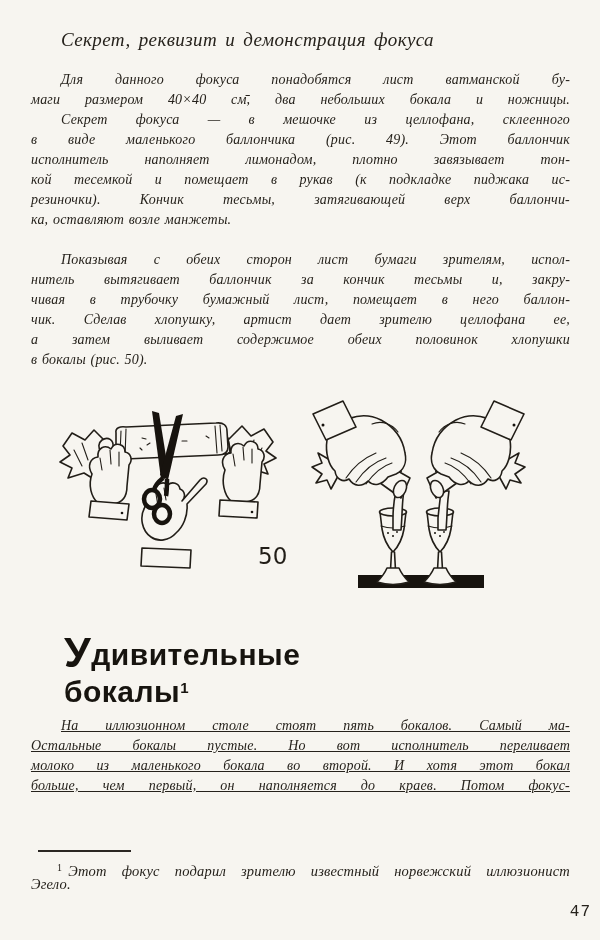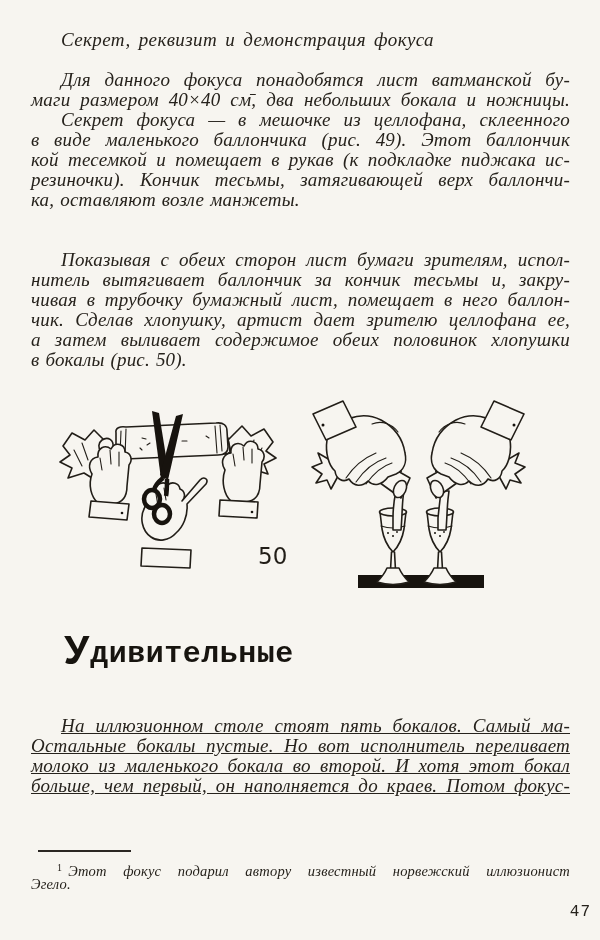--- a/index.html
+++ b/index.html
@@ -8,32 +8,32 @@
     background:#f7f5f0;
     font-family:"Liberation Serif","DejaVu Serif",serif;
     color:#26221c;
   }
   .page{position:absolute;inset:0;}
   .intro-heading{
     position:absolute;left:61px;top:29px;width:500px;
     font-style:italic;font-size:19px;line-height:22px;letter-spacing:.4px;word-spacing:3px;
   }
   .para{position:absolute;left:31px;width:539px;font-style:italic;
-    font-size:19px;letter-spacing:.2px;word-spacing:1px;}
+    font-size:14px;letter-spacing:.2px;word-spacing:1px;}
   .tline{height:20px;line-height:20px;text-align:justify;text-align-last:justify;}
   .tline.first{text-indent:30px;}
   .para:not(.justify-all) .tline.last{text-align-last:left;}
   .p1{top:70px;}
   .p2{top:110px;}
   .p3{top:250px;}
   .p4{top:716px;text-decoration:underline;}
   .figure{position:absolute;left:30px;top:398px;}
   .heading2{
     position:absolute;left:64px;top:636px;
-    font-family:Liberation Mono, monospace;
+    font-family:Liberation Sans, sans-serif;
     font-weight:bold;color:#17140f;
     font-size:30px;line-height:33px;letter-spacing:.5px;
   }
   .heading2 .cap{font-size:43px;line-height:33px;vertical-align:-2px;}
   .heading2 sup{font-size:15px;vertical-align:9px;letter-spacing:0;}
   .fn-rule{position:absolute;left:38px;top:850px;width:93px;height:2px;background:#2b2723;}
   .footnote{
     position:absolute;left:31px;top:860px;width:539px;
     font-style:italic;font-size:14.5px;letter-spacing:.2px;
   }
@@ -58,20 +58,21 @@
 
   <div class="intro-heading">Секрет, реквизит и демонстрация фокуса</div>
 
   <div class="para p1 justify-all">
       <div class="tline first">Для данного фокуса понадобятся лист ватманской бу-</div>
       <div class="tline last">маги размером 40×40 см̄, два небольших бокала и ножницы.</div>
     </div>
   <div class="para p2">
       <div class="tline first">Секрет фокуса — в мешочке из целлофана, склеенного</div>
       <div class="tline">в виде маленького баллончика (рис. 49). Этот баллончик</div>
+      <div class="tline">исполнитель наполняет лимонадом, плотно завязывает тон-</div>
       <div class="tline">кой тесемкой и помещает в рукав (к подкладке пиджака ис-</div>
       <div class="tline">резиночки). Кончик тесьмы, затягивающей верх баллончи-</div>
       <div class="tline last">ка, оставляют возле манжеты.</div>
     </div>
   <div class="para p3">
       <div class="tline first">Показывая с обеих сторон лист бумаги зрителям, испол-</div>
       <div class="tline">нитель вытягивает баллончик за кончик тесьмы и, закру-</div>
       <div class="tline">чивая в трубочку бумажный лист, помещает в него баллон-</div>
       <div class="tline">чик. Сделав хлопушку, артист дает зрителю целлофана ее,</div>
       <div class="tline">а затем выливает содержимое обеих половинок хлопушки</div>
@@ -173,29 +174,30 @@
         <path class="sh" d="M480,42 C472,21 446,12 426,22 C411,30 404,42 402,55 C400,64 403,72 411,76 L419,79 C425,87 433,89 439,83 C445,89 453,89 458,81 C464,85 471,81 472,73 C478,68 482,55 480,42 Z"></path>
         <path class="thin" d="M461,80 C453,68 443,60 431,55 M451,84 C443,72 433,64 421,60 M441,86 C433,75 425,68 415,65 M435,26 C425,22 415,26 409,34"></path>
         <path class="sh" d="M494,16 L464,3 L451,29 L481,42 Z"></path>
         <circle class="blk" cx="484" cy="27" r="1.5"></circle>
       </g>
     </g>
   </svg>
 
   <div class="heading2">
     <div class="h2line"><span class="cap">У</span><span>дивительные</span></div>
+    <div class="h2line"><span>бокалы</span><sup>1</sup></div>
   </div>
 
   <div class="para p4 justify-all">
       <div class="tline first">На иллюзионном столе стоят пять бокалов. Самый ма-</div>
       <div class="tline">Остальные бокалы пустые. Но вот исполнитель переливает</div>
       <div class="tline">молоко из маленького бокала во второй. И хотя этот бокал</div>
       <div class="tline last">больше, чем первый, он наполняется до краев. Потом фокус-</div>
     </div>
 
   <div class="fn-rule"></div>
   <div class="footnote">
-    <div class="fnl1"><sup>1</sup><span>Этот фокус подарил автору известный норвежский иллюзионист</span></div>
+    <div class="fnl1"><sup>1</sup><span>Этот фокус подарил зрителю известный норвежский иллюзионист</span></div>
     <div class="fnl2">Эгело.</div>
   </div>
 
   <div class="page-num">47</div>
 </div>
 
 </body></html>

